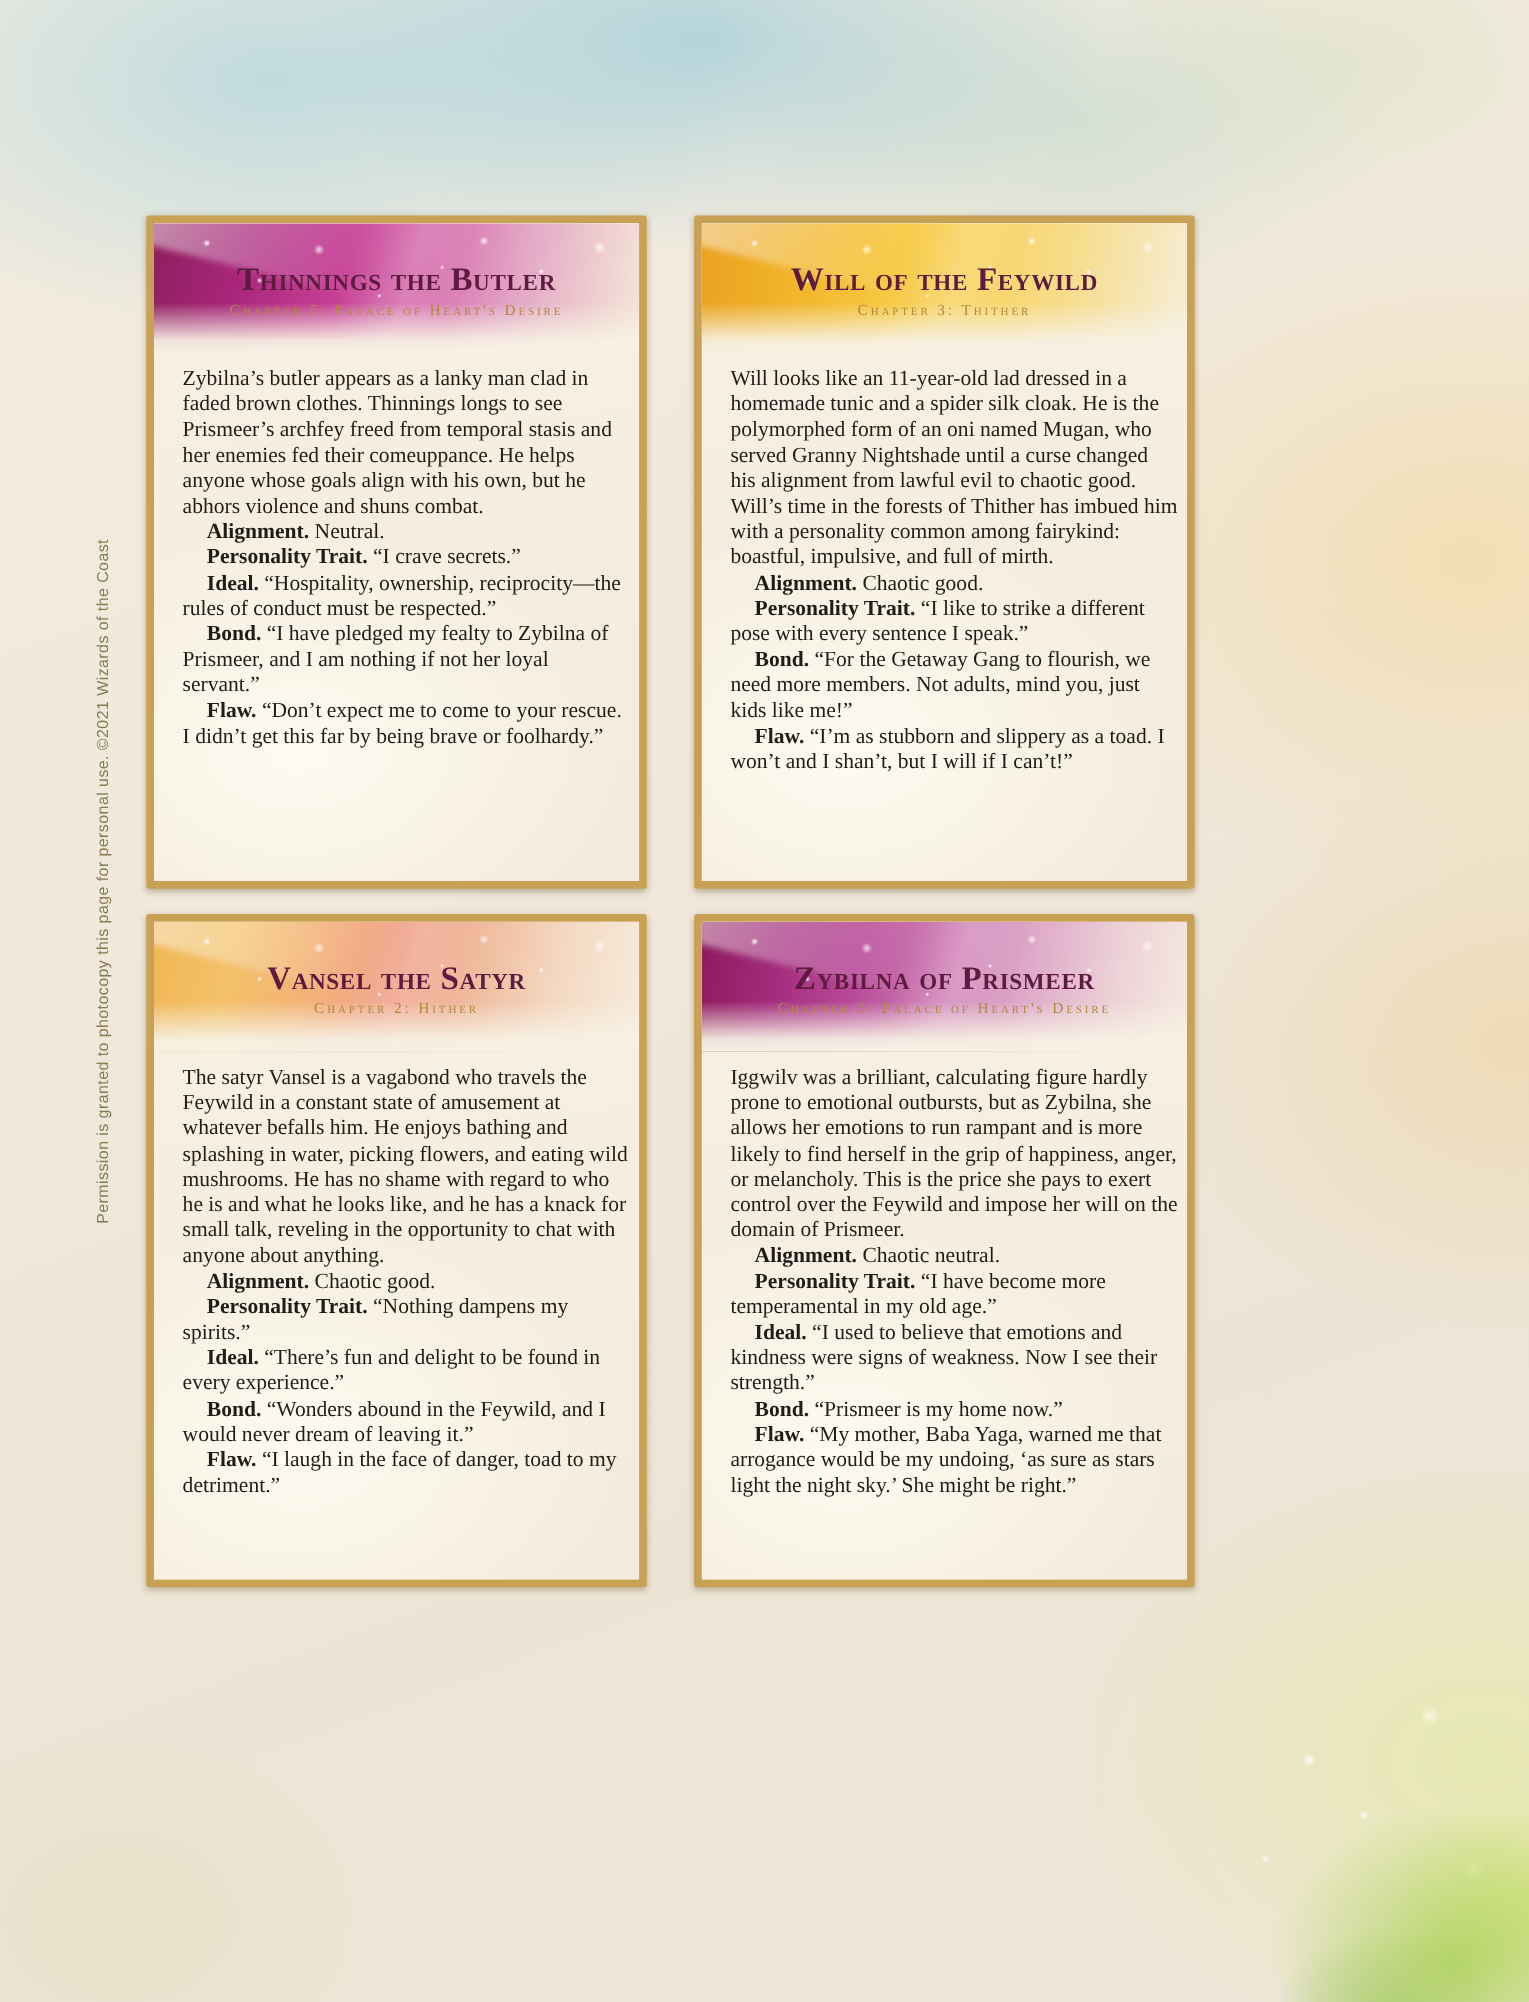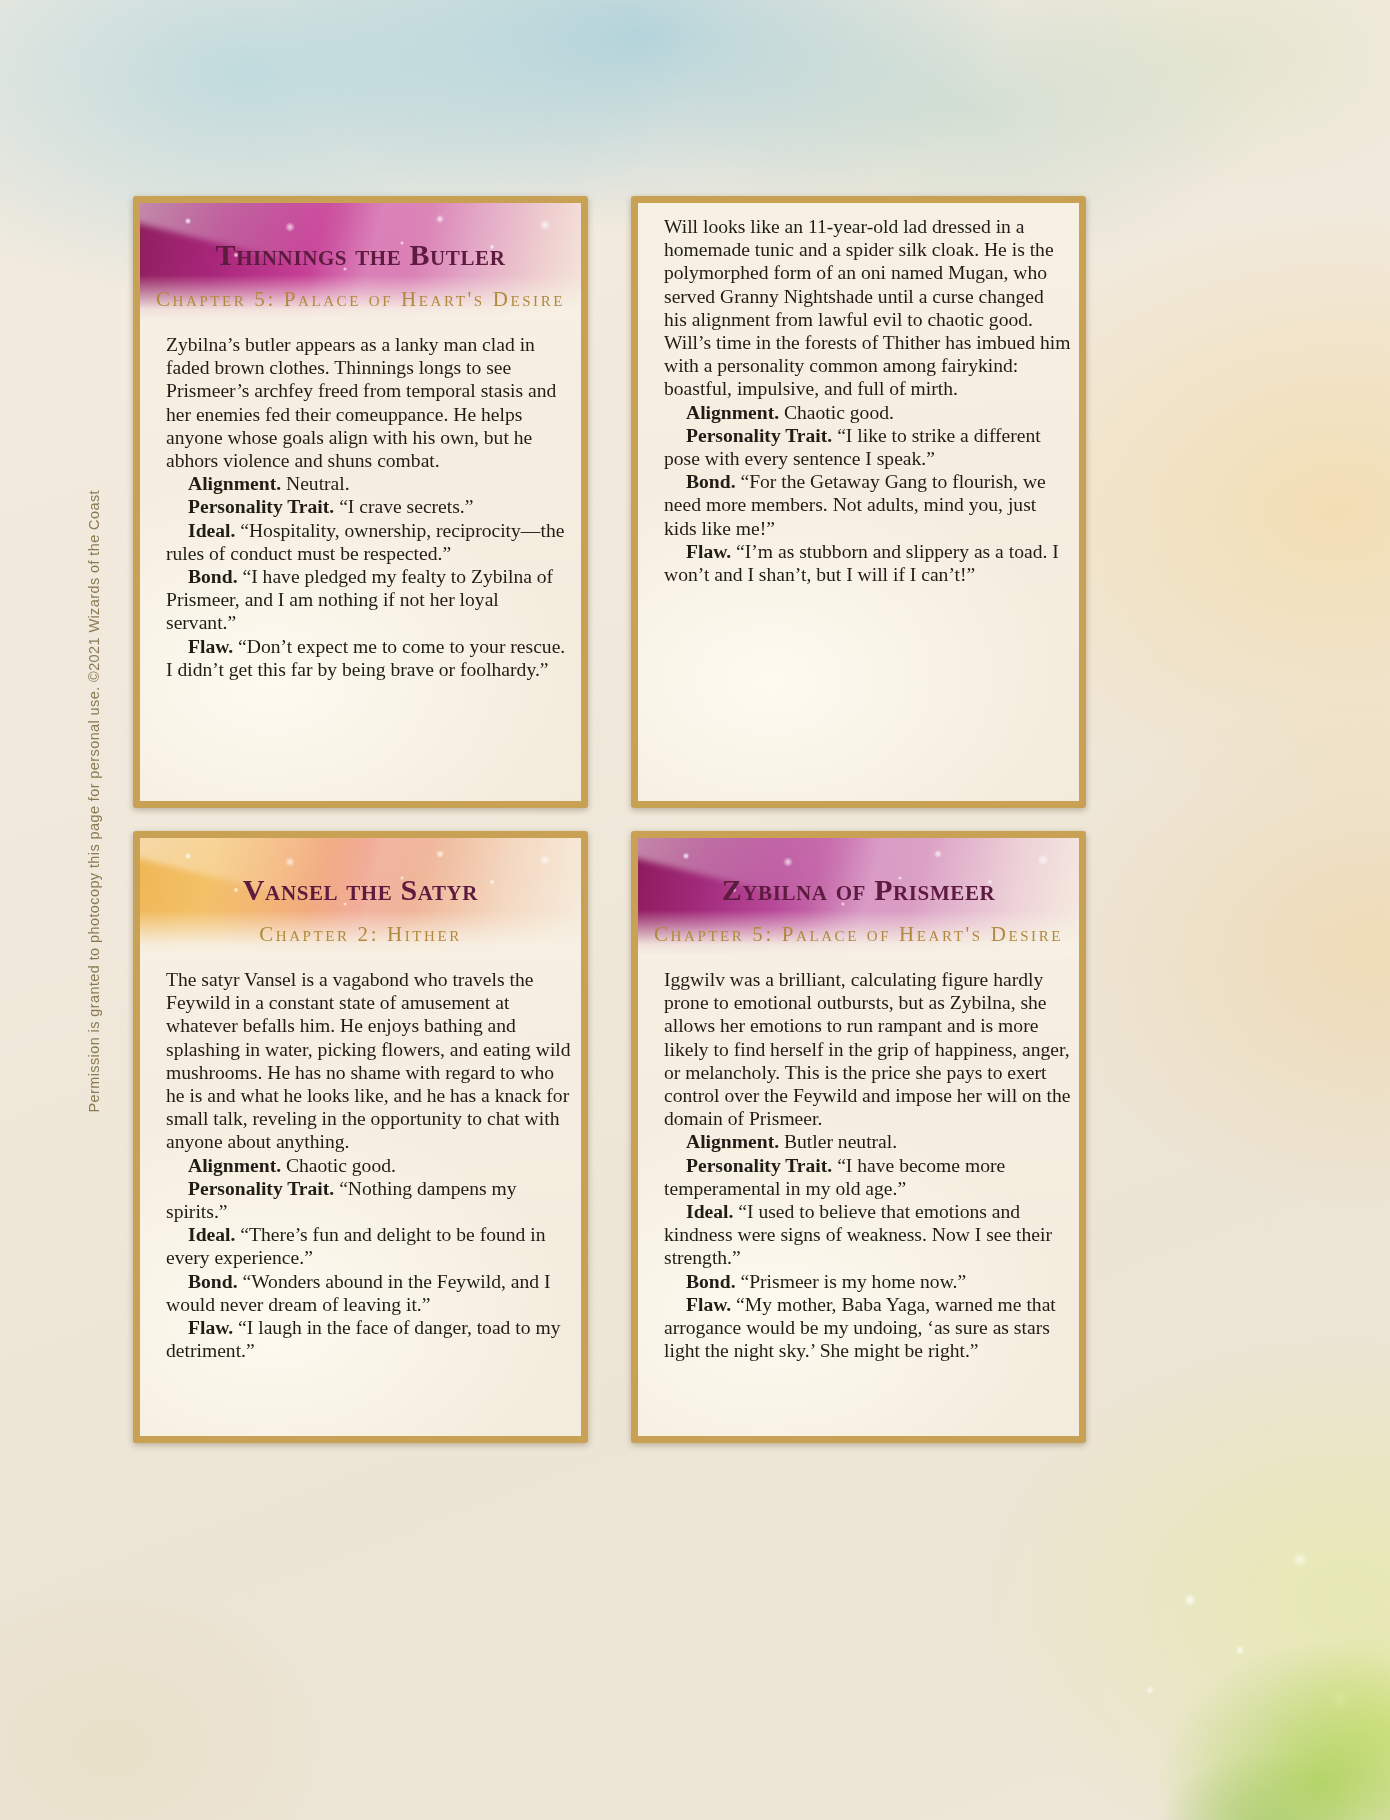--- a/index.html
+++ b/index.html
@@ -125,24 +125,24 @@
     font-family: "Liberation Serif", serif;
     font-variant: small-caps;
     font-weight: bold;
     font-size: 30px;
     letter-spacing: 0.6px;
     color: #5d1b3f;
     margin: 0;
     line-height: 1.05;
   }
   .card-sub {
-    margin-top: 18px;
+    margin-top: 5px;
     font-family: "Liberation Serif", serif;
     font-variant: small-caps;
-    font-size: 21px;
+    font-size: 14px;
     letter-spacing: 2.6px;
     color: #b08a3c;
     line-height: 1;
   }
 
   .card-body {
     padding: 12px 8px 18px 26px;
     font-size: 19.6px;
     line-height: 1.185;
     color: #211c16;
@@ -228,20 +228,30 @@
         <p class="trait"><span class="lbl">Personality Trait.</span> <span>“I crave secrets.”</span></p>
         <p class="trait"><span class="lbl">Ideal.</span> <span>“Hospitality, ownership, reciprocity—the rules of conduct must be respected.”</span></p>
         <p class="trait"><span class="lbl">Bond.</span> <span>“I have pledged my fealty to Zybilna of Prismeer, and I am nothing if not her loyal servant.”</span></p>
         <p class="trait"><span class="lbl">Flaw.</span> <span>“Don’t expect me to come to your rescue. I didn’t get this far by being brave or foolhardy.”</span></p>
       </div>
     </div>
   </div>
 
   <div class="card">
     <div class="card-inner">
+      <div class="card-header hdr-gold">
+        <div class="hdr-wash"></div>
+        <div class="sparkles"></div>
+        <div class="streak"></div>
+        <div class="hdr-fade"></div>
+        <div class="hdr-text">
+          <div class="card-title">Will of the Feywild</div>
+          <div class="card-sub">Chapter 3: Thither</div>
+        </div>
+      </div>
       <div class="card-body">
         <p class="intro">Will looks like an 11-year-old lad dressed in a homemade tunic and a spider silk cloak. He is the polymorphed form of an oni named Mugan, who served Granny Nightshade until a curse changed his alignment from lawful evil to chaotic good. Will’s time in the forests of Thither has imbued him with a personality common among fairykind: boastful, impulsive, and full of mirth.</p>
         <p class="trait"><span class="lbl">Alignment.</span> <span>Chaotic good.</span></p>
         <p class="trait"><span class="lbl">Personality Trait.</span> <span>“I like to strike a different pose with every sentence I speak.”</span></p>
         <p class="trait"><span class="lbl">Bond.</span> <span>“For the Getaway Gang to flourish, we need more members. Not adults, mind you, just kids like me!”</span></p>
         <p class="trait"><span class="lbl">Flaw.</span> <span>“I’m as stubborn and slippery as a toad. I won’t and I shan’t, but I will if I can’t!”</span></p>
       </div>
     </div>
   </div>
 
@@ -275,21 +285,21 @@
         <div class="sparkles"></div>
         <div class="streak"></div>
         <div class="hdr-fade"></div>
         <div class="hdr-text">
           <div class="card-title">Zybilna of Prismeer</div>
           <div class="card-sub">Chapter 5: Palace of Heart's Desire</div>
         </div>
       </div>
       <div class="card-body">
         <p class="intro">Iggwilv was a brilliant, calculating figure hardly prone to emotional outbursts, but as Zybilna, she allows her emotions to run rampant and is more likely to find herself in the grip of happiness, anger, or melancholy. This is the price she pays to exert control over the Feywild and impose her will on the domain of Prismeer.</p>
-        <p class="trait"><span class="lbl">Alignment.</span> <span>Butler neutral.</span></p>
+        <p class="trait"><span class="lbl">Alignment.</span> <span>Chaotic neutral.</span></p>
         <p class="trait"><span class="lbl">Personality Trait.</span> <span>“I have become more temperamental in my old age.”</span></p>
         <p class="trait"><span class="lbl">Ideal.</span> <span>“I used to believe that emotions and kindness were signs of weakness. Now I see their strength.”</span></p>
         <p class="trait"><span class="lbl">Bond.</span> <span>“Prismeer is my home now.”</span></p>
         <p class="trait"><span class="lbl">Flaw.</span> <span>“My mother, Baba Yaga, warned me that arrogance would be my undoing, ‘as sure as stars light the night sky.’ She might be right.”</span></p>
       </div>
     </div>
   </div>
 
 </div>
 

